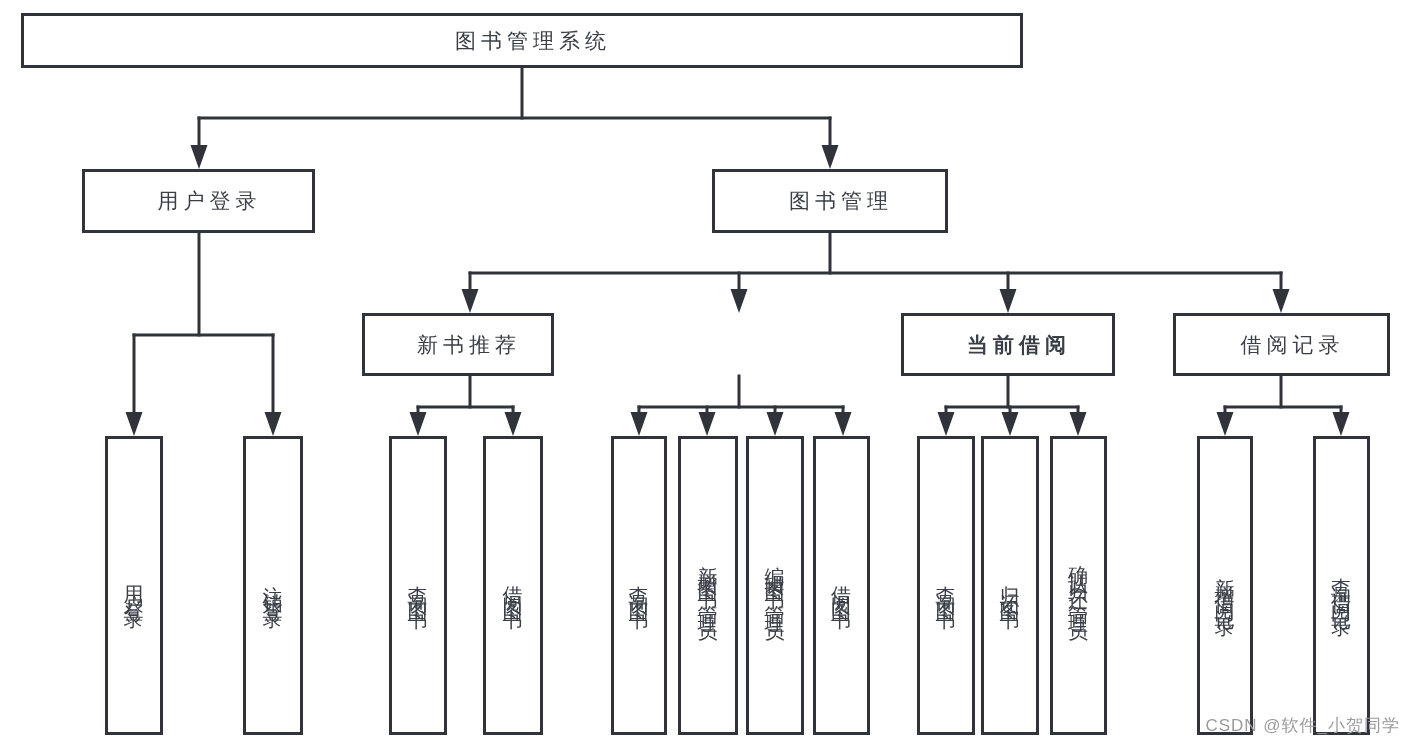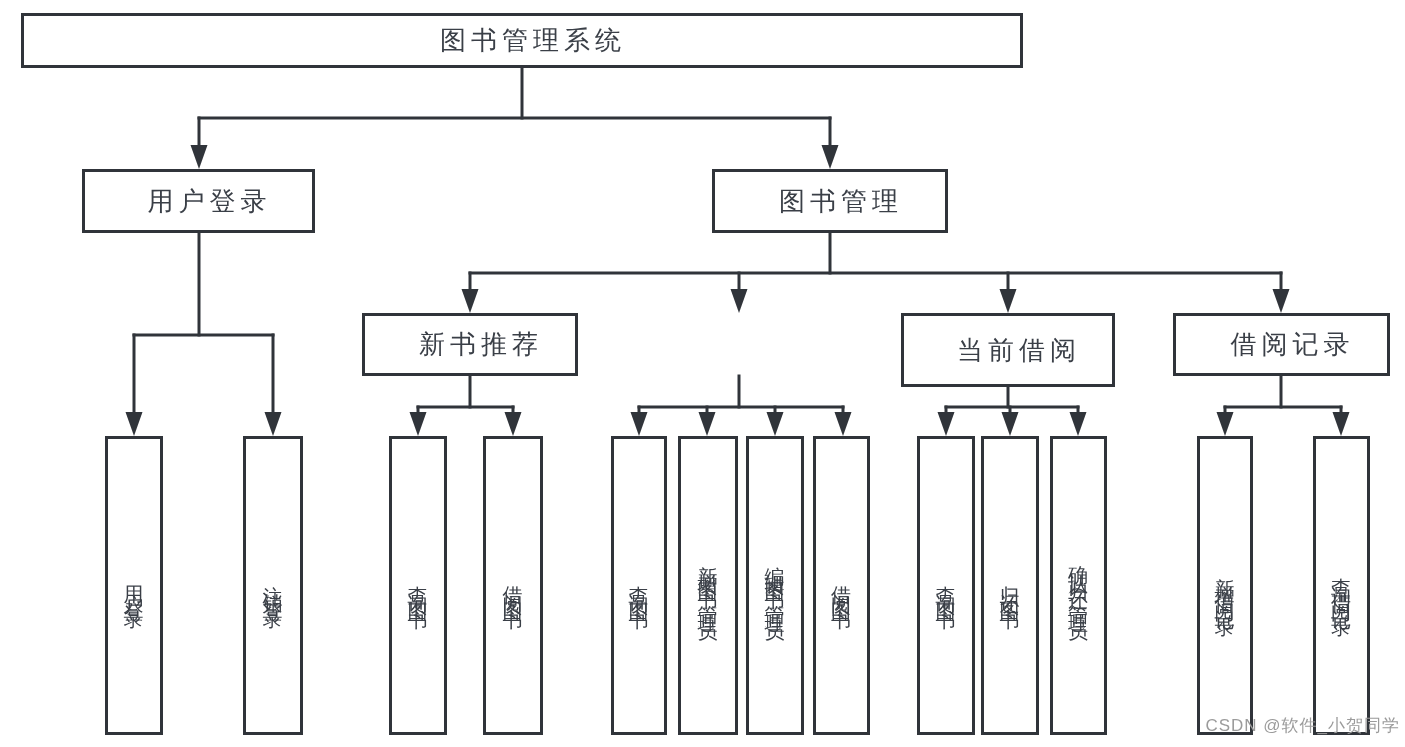--- a/index.html
+++ b/index.html
@@ -13,21 +13,21 @@
   svg.wires { position:absolute; left:0; top:0; width:1405px; height:747px; z-index:1; }
   .node {
     position:absolute;
     background:#ffffff;
     border:3px solid #30343a;
     box-sizing:border-box;
     display:flex; align-items:center; justify-content:center;
     color:#3a3f47;
     z-index:2;
   }
-  .h-node { font-size:26px; letter-spacing:5px; padding-left:22px; white-space:nowrap; }
+  .h-node { font-size:21px; letter-spacing:5px; padding-left:22px; white-space:nowrap; }
   .v-node {
     writing-mode:vertical-rl;
     text-orientation:mixed;
     font-size:20px;
     letter-spacing:8px;
     line-height:1;
   }
   .watermark {
     position:absolute;
     right:5px; bottom:10px;
@@ -110,22 +110,22 @@
       <polygon points="1216.5,412 1233.5,412 1225,436"></polygon>
       <polygon points="1332.5,412 1349.5,412 1341,436"></polygon>
     </g>
   </svg>
 
   <div class="node h-node" style="left:21px;top:13px;width:1002px;height:55px;">图书管理系统</div>
 
   <div class="node h-node" style="left:82px;top:169px;width:233px;height:64px;">用户登录</div>
   <div class="node h-node" style="left:712px;top:169px;width:236px;height:64px;">图书管理</div>
 
-  <div class="node h-node" style="left:362px;top:313px;width:216px;height:63px;">新书推荐</div>
-  <div class="node h-node" style="left:901px;top:313px;width:214px;height:74px;">当前借阅</div>
+  <div class="node h-node" style="left:362px;top:313px;width:192px;height:63px;">新书推荐</div>
+  <div class="node h-node" style="left:901px;top:313px;width:214px;height:63px;font-weight:bold;">当前借阅</div>
   <div class="node h-node" style="left:1173px;top:313px;width:217px;height:63px;">借阅记录</div>
 
   <div class="node v-node" style="left:105px;top:436px;width:58px;height:299px;">用户登录</div>
   <div class="node v-node" style="left:243px;top:436px;width:60px;height:299px;">注销登录</div>
 
   <div class="node v-node" style="left:389px;top:436px;width:58px;height:299px;">查询图书</div>
   <div class="node v-node" style="left:483px;top:436px;width:60px;height:299px;">借阅图书</div>
 
   <div class="node v-node" style="left:611px;top:436px;width:56px;height:299px;">查询图书</div>
   <div class="node v-node" style="left:678px;top:436px;width:60px;height:299px;">新增图书（管理员）</div>

